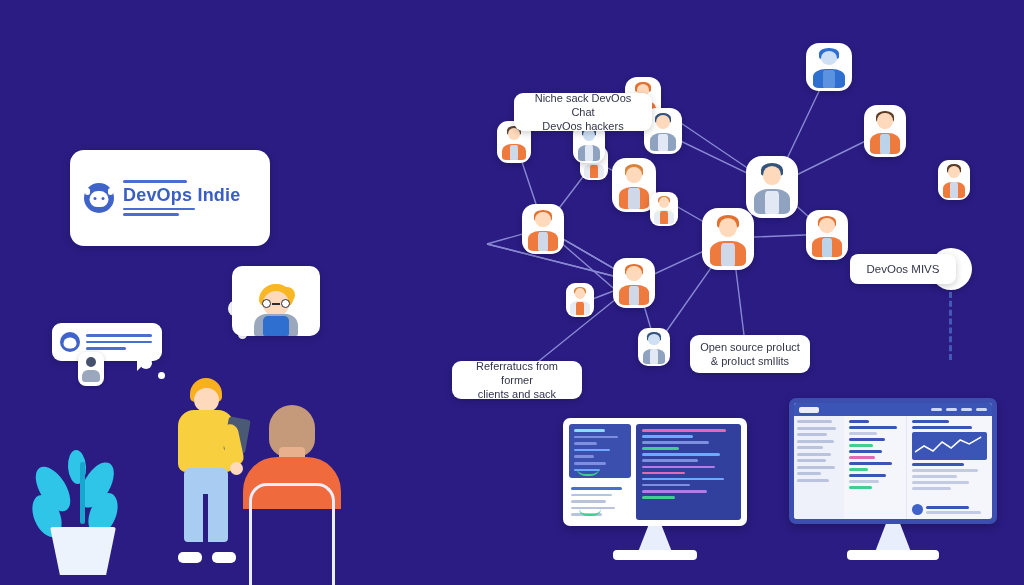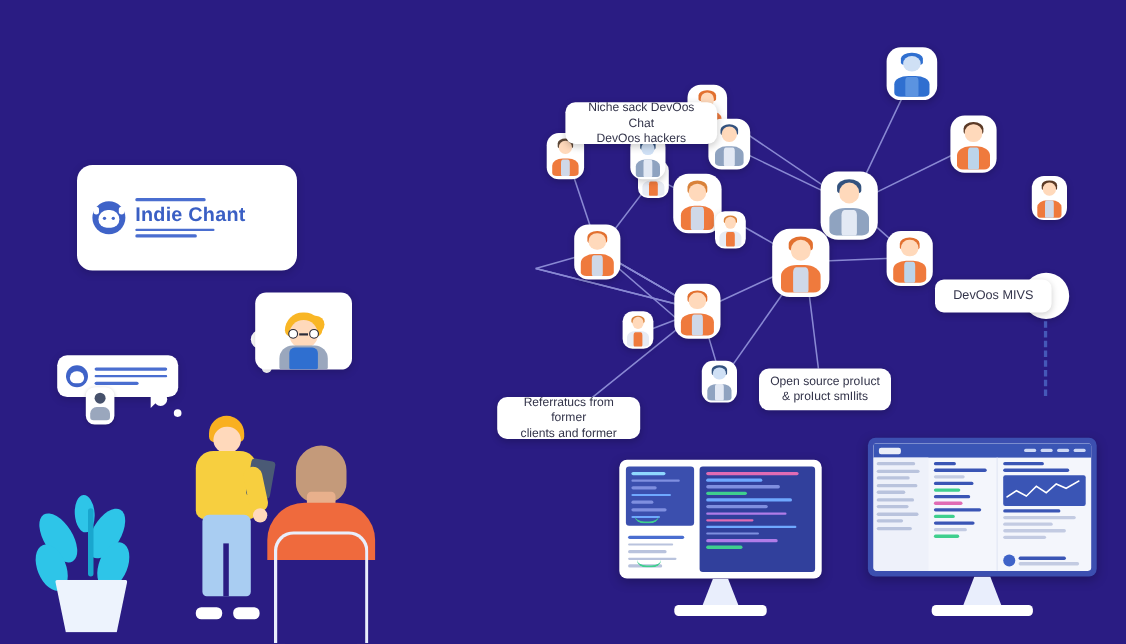--- a/index.html
+++ b/index.html
@@ -295,38 +295,38 @@
   <div class="pill" id="label-open-source">
     <span>
       <span>Open source proIuct</span><br>
       <span>&amp; proIuct smIlits</span>
     </span>
   </div>
 
   <div class="pill" id="label-referrals">
     <span>
       <span>Referratucs from former</span><br>
-      <span>clients and former</span>
+      <span>clients and sack</span>
     </span>
   </div>
 
   <div id="product-knob"></div>
   <div class="pill" id="label-product">DevOos MIVS</div>
   <div id="dashed-line"></div>
 
   <div class="card" id="brand-card">
     <div id="brand-inner">
       <div class="brand-logo">
         <span class="ear-l"></span>
         <span class="ear-r"></span>
         <span class="face"></span>
       </div>
       <div id="brand-text-wrap">
         <div class="brand-rule top"></div>
-        <div id="brand-title">Indie Chant</div>
+        <div id="brand-title">DevOps Indie</div>
         <div class="brand-rule r1"></div>
         <div class="brand-rule r2"></div>
       </div>
     </div>
   </div>
 
   <div class="card" id="chat-bubble">
     <span class="bub-avatar"></span>
     <span class="bub-lines">
       <span class="l1"></span>

